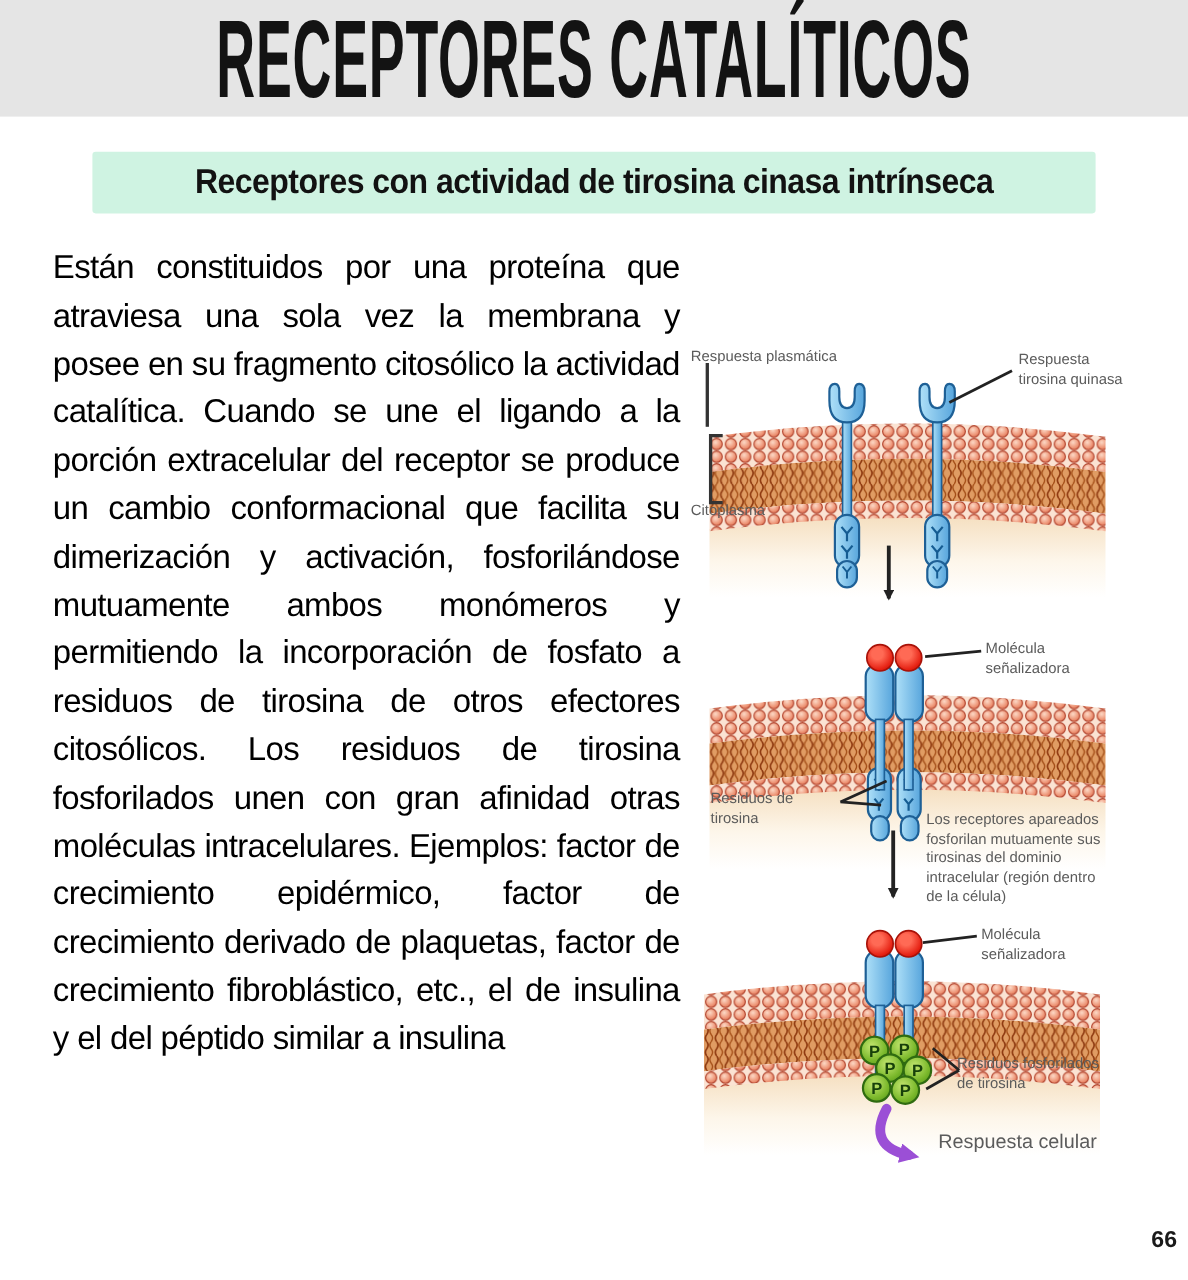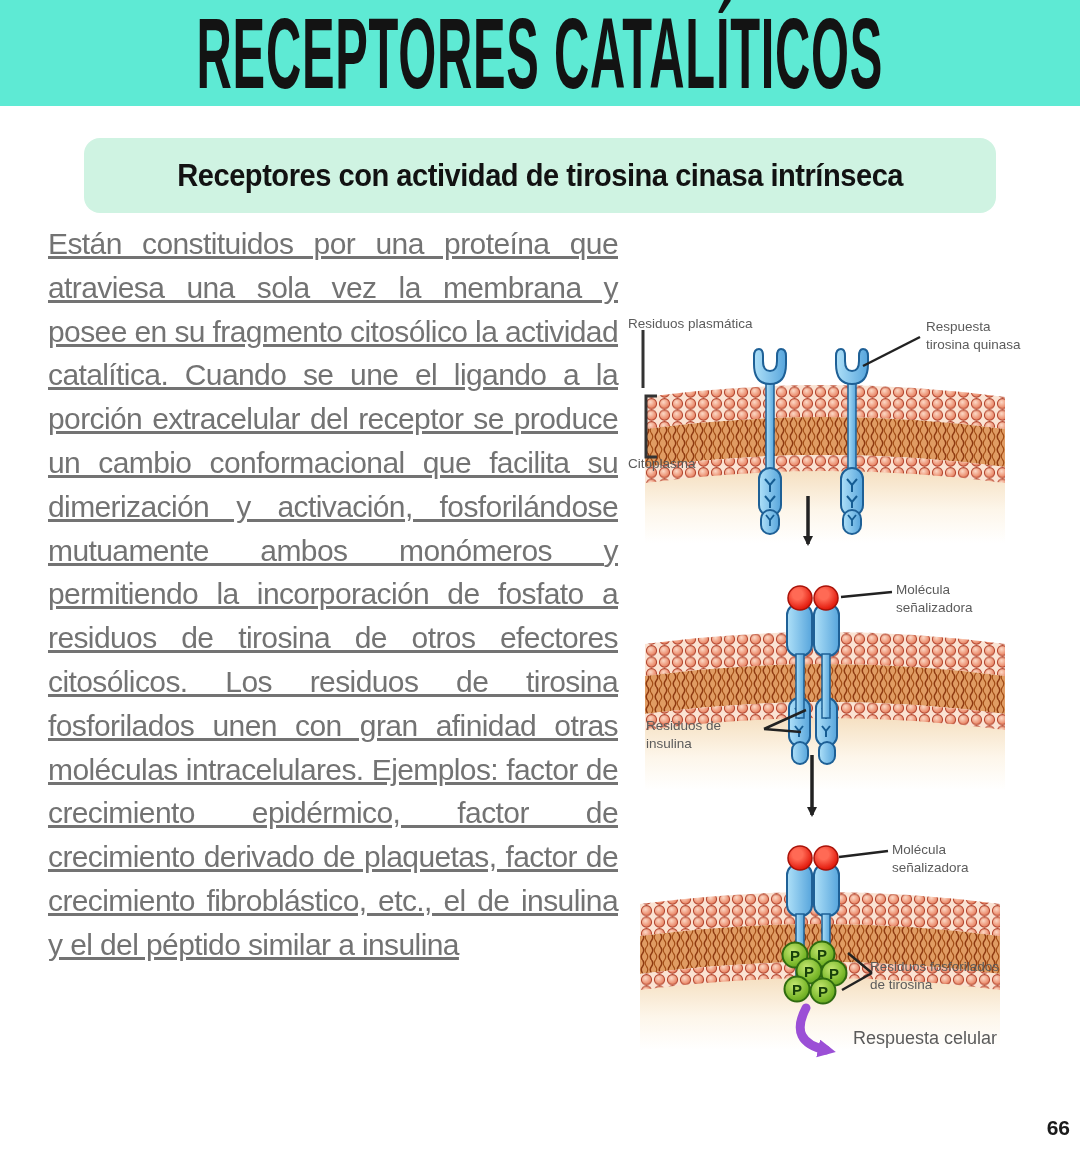--- a/index.html
+++ b/index.html
@@ -6,57 +6,56 @@
   .page{
     position:relative;
     width:1080px;height:1164px;
     background:#ffffff;
     overflow:hidden;
     font-family:"Liberation Sans", sans-serif;
   }
   
   .header{
     position:absolute;left:0;top:0;width:1080px;height:106px;
-    background:#5eead4;
+    background:#e5e5e5;
     display:flex;align-items:center;justify-content:center;
     overflow:visible;
   }
   .title{
     margin:0;
     font-family:"Liberation Sans", sans-serif;
     font-weight:700;
     font-size:66px;
     letter-spacing:1px;
     color:#131313;
     transform:scale(0.74,1.52);
     transform-origin:center center;
     white-space:nowrap;
   }
   
   .subtitle{
-    position:absolute;left:84px;top:138px;width:912px;height:75px;
+    position:absolute;left:84px;top:138px;width:912px;height:56px;
     background:#cff3e2;
-    border-radius:16px;
+    border-radius:3px;
     display:flex;align-items:center;justify-content:center;
   }
   .subtitle span{
     font-weight:700;font-size:30px;color:#121212;
     letter-spacing:-0.5px;
     transform:scale(0.97,1.05);
     white-space:nowrap;
   }
   
   .body-text{
     position:absolute;left:48px;top:222px;width:570px;
     margin:0;
     font-size:30px;line-height:43.8px;
     letter-spacing:-0.6px;
-    color:#737373;
+    color:#000000;
     text-align:justify;
-    text-decoration:underline;
   }
   
   .diagram-svg{position:absolute;left:620px;top:300px;}
   .lbl{
     position:absolute;
     font-size:13.5px;line-height:17.5px;color:#5b5b5b;
     white-space:pre-line;
   }
   .lbl.caption{width:190px;}
   .page-number{
@@ -193,28 +192,33 @@
         <use href="#pCirc" x="214" y="673"></use>
         <use href="#pCirc" x="177" y="689"></use>
         <use href="#pCirc" x="203" y="691"></use>
       </g>
       <path d="M268,551 L219,557" stroke="#222" stroke-width="2.5" fill="none"></path>
       <path d="M252,673 L228,653 M252,673 L222,690" stroke="#222" stroke-width="2.5" fill="none"></path>
       <path d="M186,708 Q168,742 206,750" stroke="#9b4fd6" stroke-width="9" fill="none" stroke-linecap="round" marker-end="url(#arrowP)"></path>
     </g>
   </svg>
 
-  <div class="lbl" style="left:628px;top:315px">Residuos plasmática</div>
+  <div class="lbl" style="left:628px;top:315px">Respuesta plasmática</div>
   <div class="lbl" style="left:926px;top:318px">Respuesta
 tirosina quinasa</div>
   <div class="lbl" style="left:628px;top:455px">Citoplasma</div>
   <div class="lbl" style="left:896px;top:581px">Molécula
 señalizadora</div>
   <div class="lbl" style="left:646px;top:717px">Residuos de
-insulina</div>
+tirosina</div>
+  <div class="lbl caption" style="left:842px;top:736px">Los receptores apareados
+fosforilan mutuamente sus
+tirosinas del dominio
+intracelular (región dentro
+de la célula)</div>
   <div class="lbl" style="left:892px;top:841px">Molécula
 señalizadora</div>
   <div class="lbl" style="left:870px;top:958px;width:210px">Residuos fosforilados
 de tirosina</div>
   <div class="lbl" style="left:853px;top:1030px;font-size:18px">Respuesta celular</div>
 
   <div class="page-number">66</div>
 
 </div>
 

